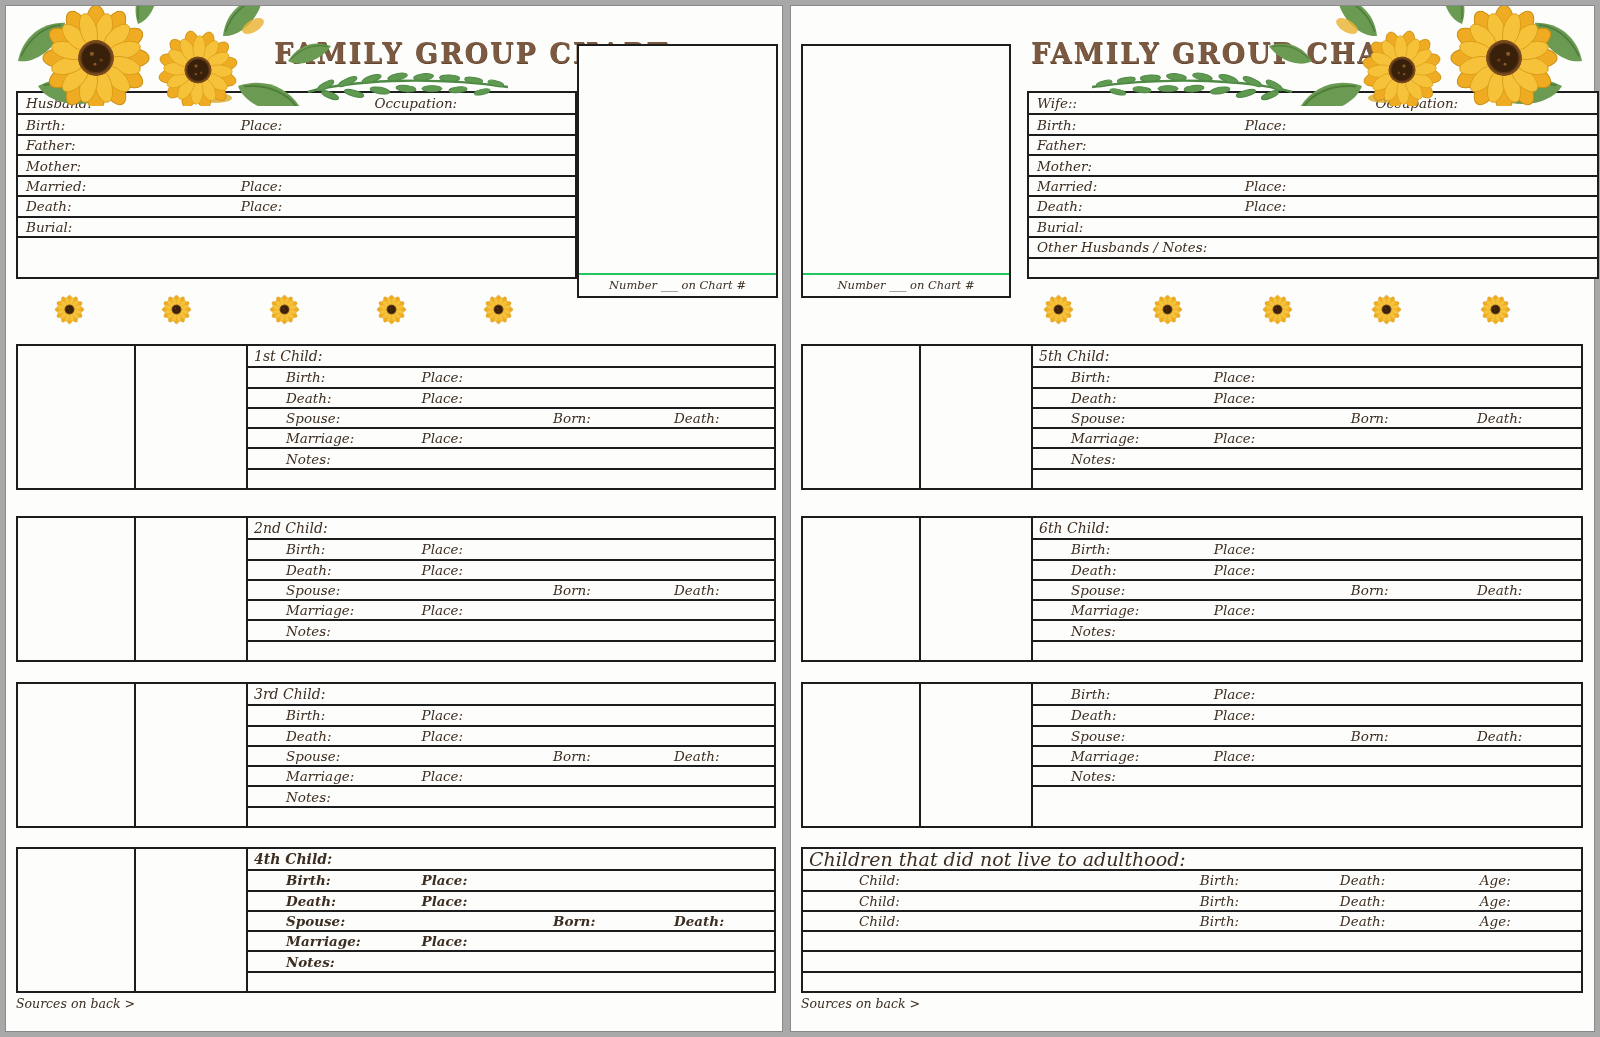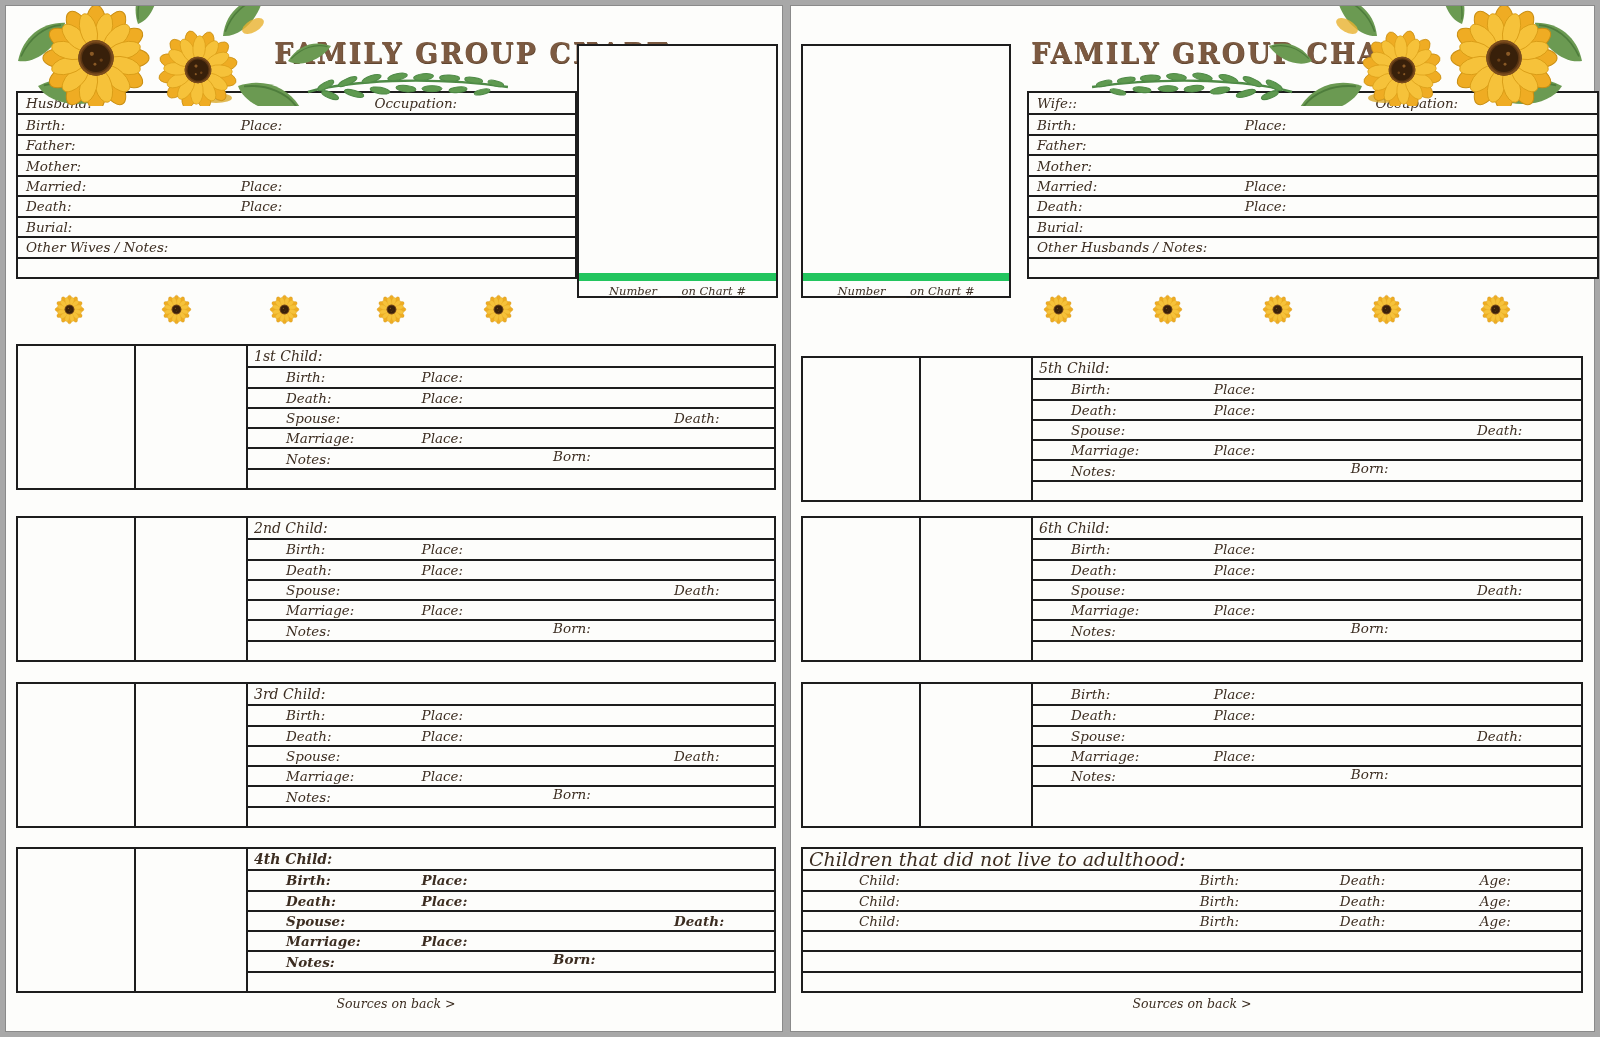--- a/index.html
+++ b/index.html
@@ -21,21 +21,21 @@
            font-weight:700; font-size:27px; letter-spacing:2px; color:#7c5a41;
            text-shadow:0.5px 0.5px 0 #5f4530; white-space:nowrap; }
   .title-left  { left:268px; }
   .title-right { left:240px; }
 
   
   .photo-box { position:absolute; top:38px; height:254px; border:2px solid #1d1d1d; background:#fdfdfb; z-index:4; }
   .photo-box-left  { left:571px; width:201px; }
   .photo-box-right { left:10px;  width:210px; }
   .photo-area { position:absolute; inset:0 0 23px 0; }
-  .photo-caption { position:absolute; left:0; right:0; bottom:0; height:23px; border-top:8px solid #22c55e;
+  .photo-caption { position:absolute; left:0; right:0; bottom:0; height:23px; border-top:2px solid #22c55e;
                    font-style:italic; font-size:11.5px; color:#3c2f24; text-align:center; line-height:21px; }
 
   
   .parent-table { position:absolute; top:85px; height:188px; border:2px solid #1d1d1d;
                   display:grid; grid-template-rows:repeat(9,1fr); background:#fdfdfb; z-index:2; }
   .parent-left  { left:10px;  width:561px; }
   .parent-right { left:236px; width:572px; }
   .prow { position:relative; }
   .prow + .prow { border-top:2px solid #1d1d1d; }
 
@@ -59,33 +59,33 @@
   #left-sections  .child-section { left:10px; width:760px; }
   #right-sections .child-section { left:10px; width:782px; }
   .cbox  { width:118px; border-right:2px solid #1d1d1d; }
   .cbox2 { width:112px; }
   .cinfo { flex:1; display:grid; grid-template-rows:repeat(7,1fr); }
   .crow  { position:relative; }
   .crow + .crow { border-top:2px solid #1d1d1d; }
   .crow .head  { left:6px; font-size:14px; }
   .crow .ind   { left:38px; }
   .crow .place { left:33%; }
-  .crow .born  { left:58%;margin-top:38px; }
+  .crow .born  { left:58%; }
   .crow .dth   { left:81%; }
 
   
   .infant-section { position:absolute; left:10px; top:841px; width:782px; height:146px;
                     border:2px solid #1d1d1d; display:grid; grid-template-rows:repeat(7,1fr); background:#fdfdfb; }
   .infant-section .crow .head  { left:6px; font-size:19px; }
   .infant-section .crow .cchild { left:56px; }
   .infant-section .crow .ib { left:51%; }
   .infant-section .crow .id { left:69%; }
   .infant-section .crow .ia { left:87%; }
 
-  .sources { position:absolute; top:990px; font-style:italic; font-size:12.5px; color:#3c2d21; text-align:center; }
+  .sources { position:absolute; top:990px; font-style:italic; font-size:12.5px; color:#3c2d21; text-align:left; }
   .sources-left  { left:10px; width:760px; }
   .sources-right { left:10px; width:782px; }
 
   .defs-hidden { position:absolute; width:0; height:0; overflow:hidden; }
 </style>
 </head>
 <body>
 
 <svg class="defs-hidden" aria-hidden="true">
   <defs>
@@ -197,23 +197,20 @@
           <span class="lab a">Married:</span>
           <span class="lab b pos-place">Place:</span>
         </div>
       <div class="prow">
           <span class="lab a">Death:</span>
           <span class="lab b pos-place">Place:</span>
         </div>
       <div class="prow">
           <span class="lab a">Burial:</span>
         </div>
-      <div class="prow">
-          <span class="lab a">Other Wives / Notes:</span>
-        </div>
       <div class="prow"></div>
     </div>
 
     <div class="flower-row flower-row-left">
       <svg viewBox="-55 -55 110 110">
           <use href="#sfg"></use>
         </svg>
       <svg viewBox="-55 -55 110 110">
           <use href="#sfg"></use>
         </svg>
@@ -411,21 +408,21 @@
         </svg>
       <svg viewBox="-55 -55 110 110">
           <use href="#sfg"></use>
         </svg>
       <svg viewBox="-55 -55 110 110">
           <use href="#sfg"></use>
         </svg>
     </div>
 
     <div class="sections" id="right-sections">
-        <div class="child-section" style="top: 350px;">
+        <div class="child-section" style="top: 338px;">
     <div class="cbox"></div>
     <div class="cbox cbox2"></div>
     <div class="cinfo">
       <div class="crow">
               <span class="lab head">5th Child:</span>
             </div>
       <div class="crow">
               <span class="lab ind">Birth:</span>
               <span class="lab place">Place:</span>
             </div>

